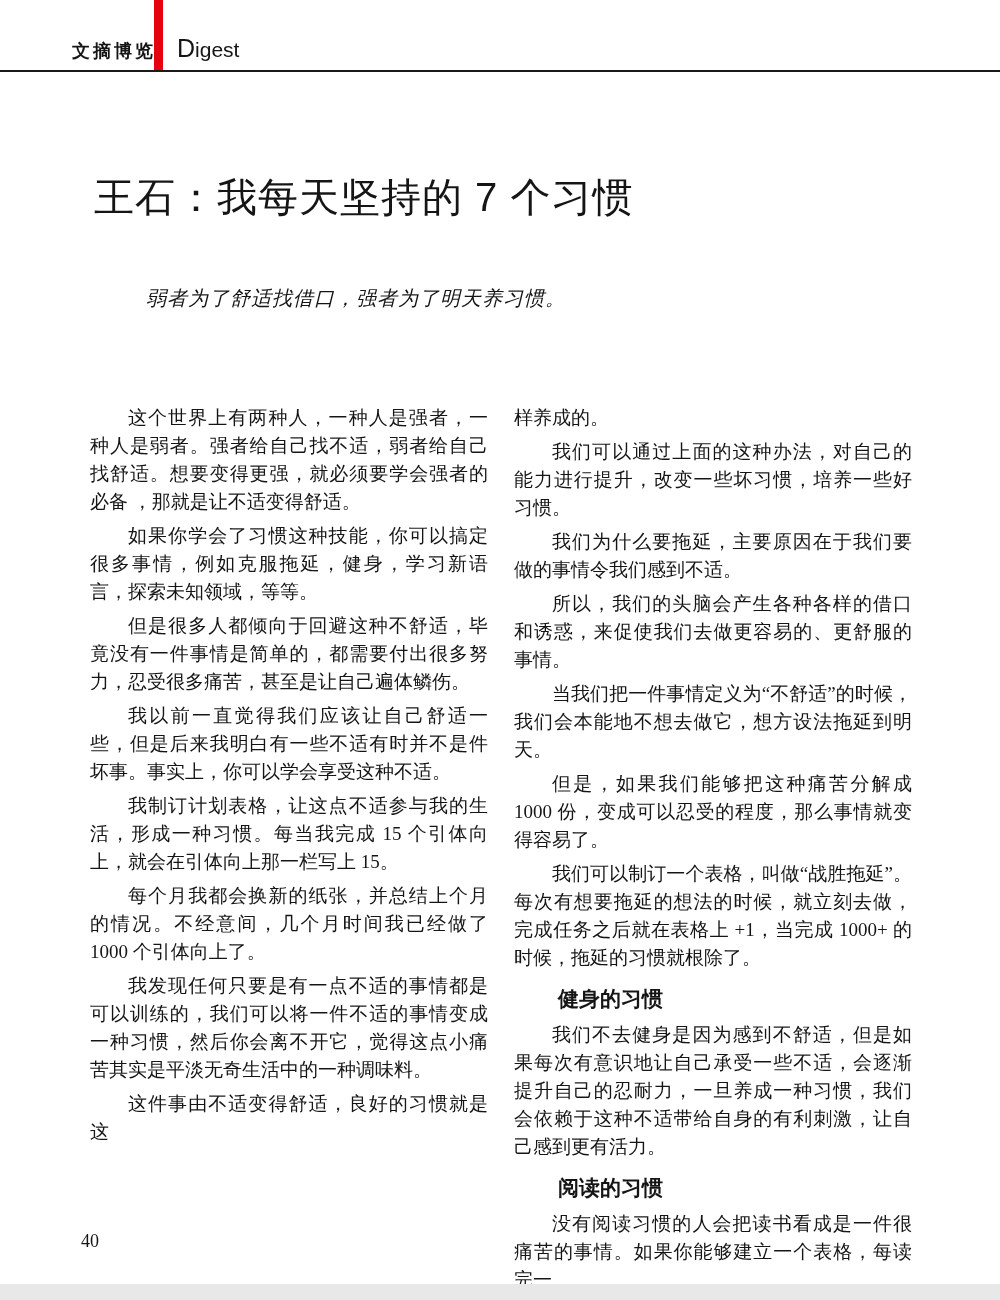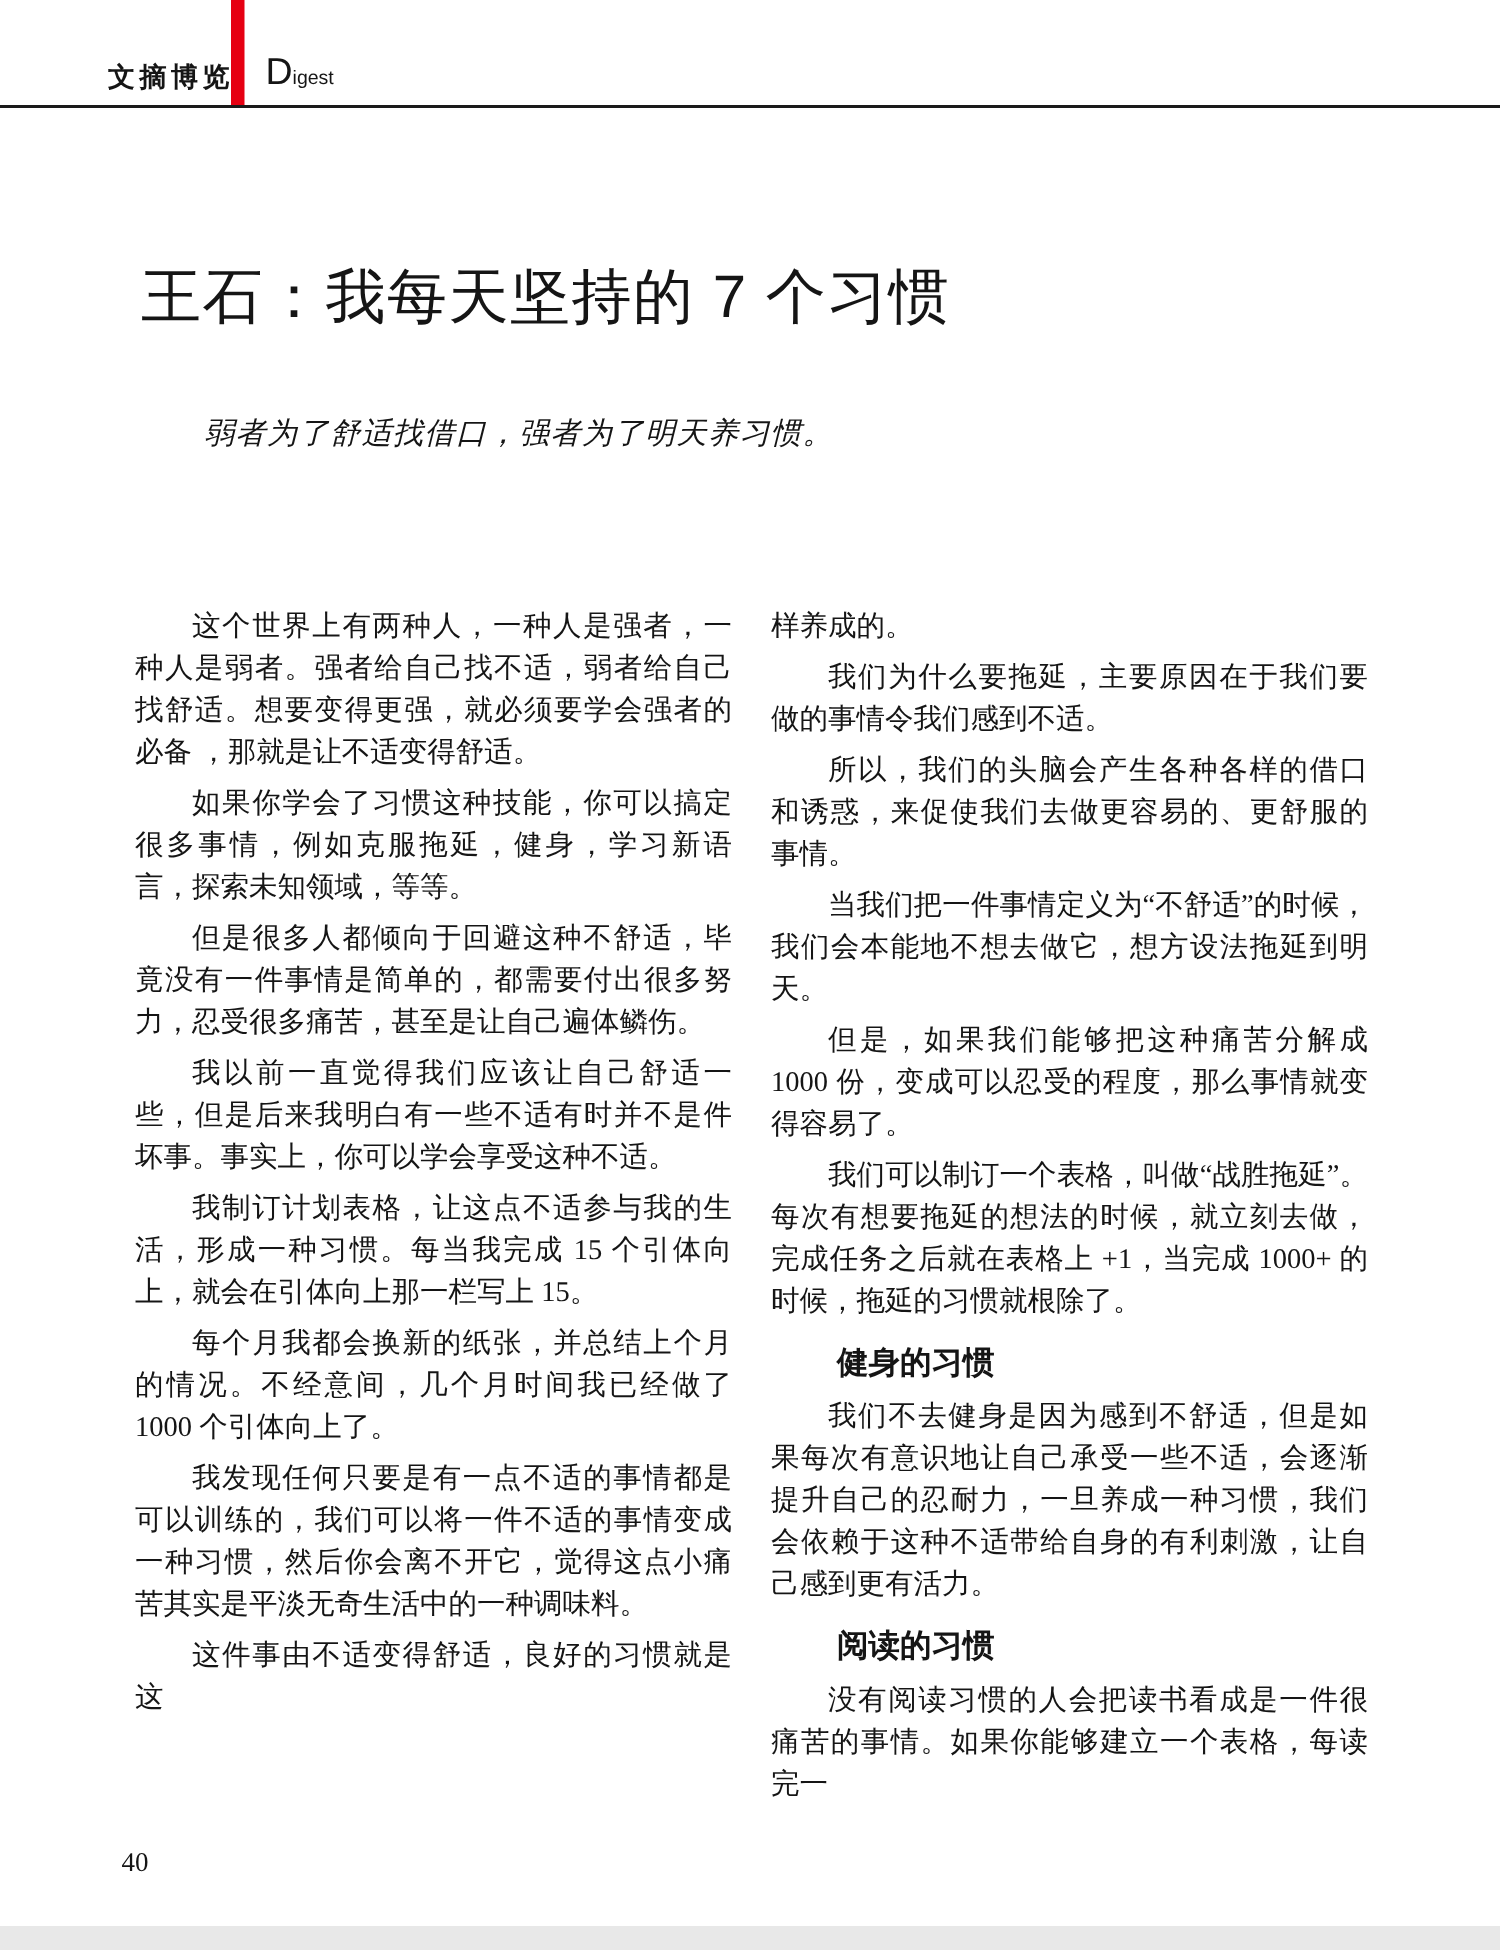--- a/index.html
+++ b/index.html
@@ -38,41 +38,41 @@
     width: 9px;
     height: 70px;
     background: #e60012;
   }
   .header-en {
     position: absolute;
     left: 177px;
     bottom: 7px;
     display: inline-block;
     font-family: "Liberation Sans", "DejaVu Sans", sans-serif;
-    font-size: 13px;
+    font-size: 21px;
   }
   .header-en::first-letter { font-size: 25px; }
 
   
   .title {
     position: absolute;
     left: 94px;
     top: 170px;
     margin: 0;
     font-family: "Liberation Sans", "DejaVu Sans", sans-serif;
     font-weight: normal;
     font-size: 40px;
     letter-spacing: 1px;
     white-space: nowrap;
   }
   .subtitle {
     position: absolute;
     left: 134px;
     top: 273px;
-    margin: 2px;
+    margin: 12px;
     font-size: 20px;
     font-style: italic;
     letter-spacing: 1px;
     white-space: nowrap;
   }
 
   
   .columns {
     position: absolute;
     left: 90px;
@@ -129,20 +129,21 @@
         <p class="paragraph">如果你学会了习惯这种技能，你可以搞定很多事情，例如克服拖延，健身，学习新语言，探索未知领域，等等。</p>
         <p class="paragraph">但是很多人都倾向于回避这种不舒适，毕竟没有一件事情是简单的，都需要付出很多努力，忍受很多痛苦，甚至是让自己遍体鳞伤。</p>
         <p class="paragraph">我以前一直觉得我们应该让自己舒适一些，但是后来我明白有一些不适有时并不是件坏事。事实上，你可以学会享受这种不适。</p>
         <p class="paragraph">我制订计划表格，让这点不适参与我的生活，形成一种习惯。每当我完成 15 个引体向上，就会在引体向上那一栏写上 15。</p>
         <p class="paragraph">每个月我都会换新的纸张，并总结上个月的情况。不经意间，几个月时间我已经做了 1000 个引体向上了。</p>
         <p class="paragraph">我发现任何只要是有一点不适的事情都是可以训练的，我们可以将一件不适的事情变成一种习惯，然后你会离不开它，觉得这点小痛苦其实是平淡无奇生活中的一种调味料。</p>
         <p class="paragraph">这件事由不适变得舒适，良好的习惯就是这</p>
       </div>
     <div class="col" id="col-right">
         <p class="continuation">样养成的。</p>
+        <p class="paragraph">我们可以通过上面的这种办法，对自己的能力进行提升，改变一些坏习惯，培养一些好习惯。</p>
         <p class="paragraph">我们为什么要拖延，主要原因在于我们要做的事情令我们感到不适。</p>
         <p class="paragraph">所以，我们的头脑会产生各种各样的借口和诱惑，来促使我们去做更容易的、更舒服的事情。</p>
         <p class="paragraph">当我们把一件事情定义为“不舒适”的时候，我们会本能地不想去做它，想方设法拖延到明天。</p>
         <p class="paragraph">但是，如果我们能够把这种痛苦分解成 1000 份，变成可以忍受的程度，那么事情就变得容易了。</p>
         <p class="paragraph">我们可以制订一个表格，叫做“战胜拖延”。每次有想要拖延的想法的时候，就立刻去做，完成任务之后就在表格上 +1，当完成 1000+ 的时候，拖延的习惯就根除了。</p>
         <h3>健身的习惯</h3>
         <p class="paragraph">我们不去健身是因为感到不舒适，但是如果每次有意识地让自己承受一些不适，会逐渐提升自己的忍耐力，一旦养成一种习惯，我们会依赖于这种不适带给自身的有利刺激，让自己感到更有活力。</p>
         <h3>阅读的习惯</h3>
         <p class="paragraph">没有阅读习惯的人会把读书看成是一件很痛苦的事情。如果你能够建立一个表格，每读完一</p>
       </div>

